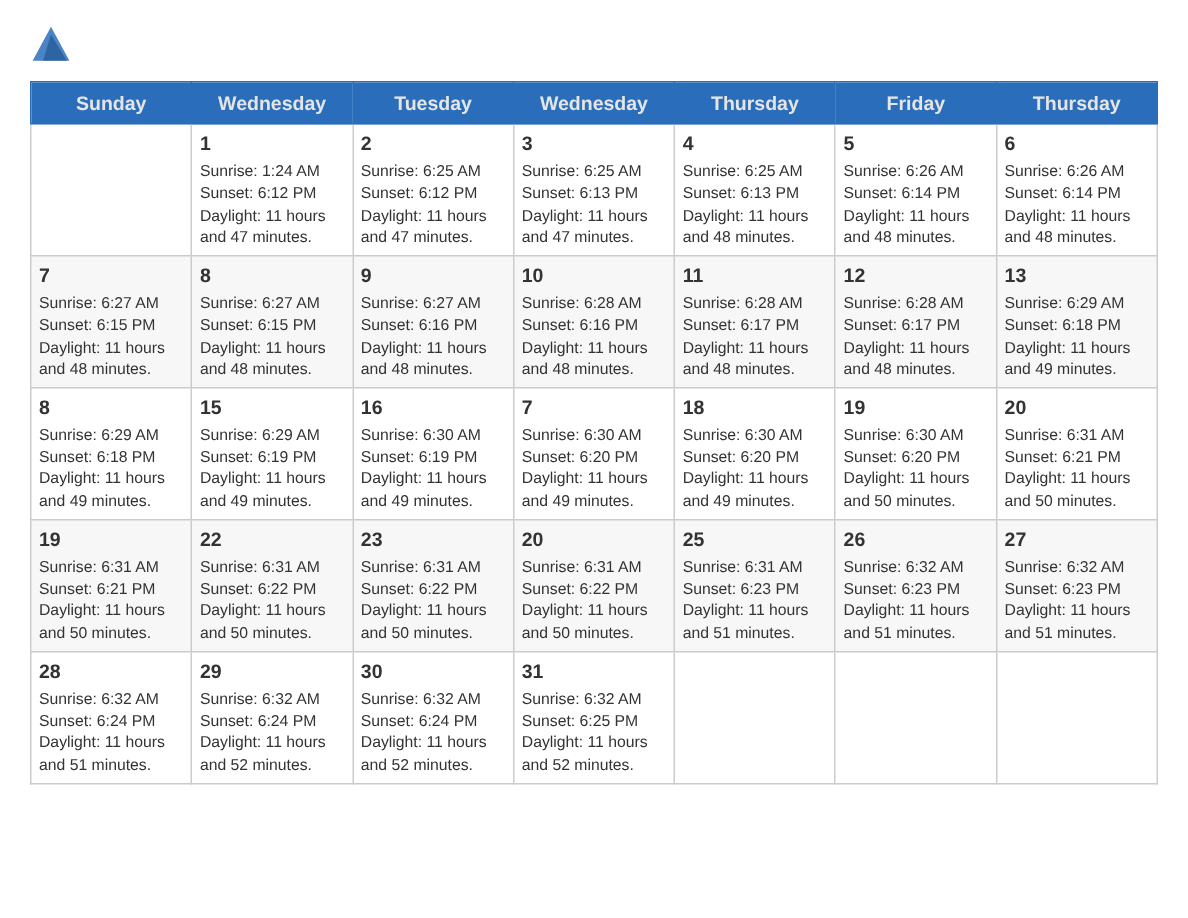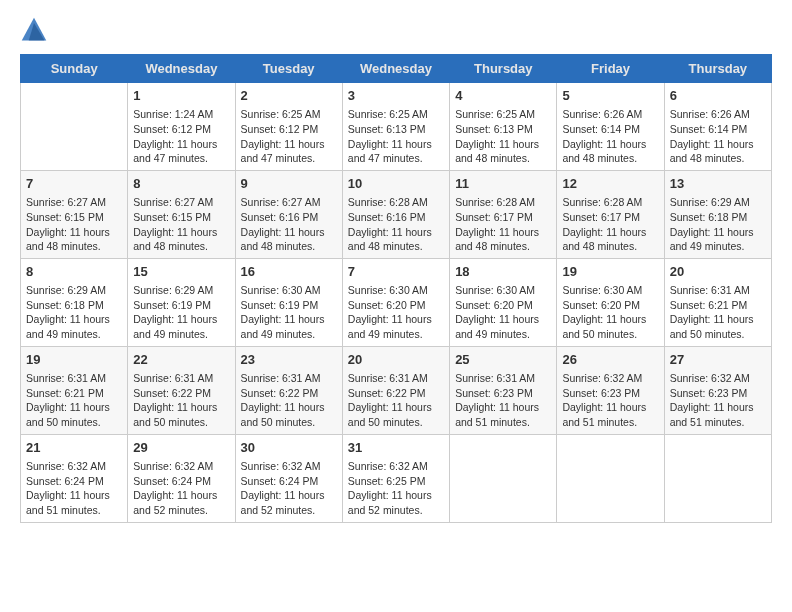--- a/index.html
+++ b/index.html
@@ -162,21 +162,21 @@
         <tr class="row-alt">
           <td><span class="day-number">19</span><span>Sunrise: 6:31 AM</span><br><span>Sunset: 6:21 PM</span><br><span>Daylight: 11 hours and 50 minutes.</span></td>
           <td><span class="day-number">22</span><span>Sunrise: 6:31 AM</span><br><span>Sunset: 6:22 PM</span><br><span>Daylight: 11 hours and 50 minutes.</span></td>
           <td><span class="day-number">23</span><span>Sunrise: 6:31 AM</span><br><span>Sunset: 6:22 PM</span><br><span>Daylight: 11 hours and 50 minutes.</span></td>
           <td><span class="day-number">20</span><span>Sunrise: 6:31 AM</span><br><span>Sunset: 6:22 PM</span><br><span>Daylight: 11 hours and 50 minutes.</span></td>
           <td><span class="day-number">25</span><span>Sunrise: 6:31 AM</span><br><span>Sunset: 6:23 PM</span><br><span>Daylight: 11 hours and 51 minutes.</span></td>
           <td><span class="day-number">26</span><span>Sunrise: 6:32 AM</span><br><span>Sunset: 6:23 PM</span><br><span>Daylight: 11 hours and 51 minutes.</span></td>
           <td><span class="day-number">27</span><span>Sunrise: 6:32 AM</span><br><span>Sunset: 6:23 PM</span><br><span>Daylight: 11 hours and 51 minutes.</span></td>
         </tr>
         <tr class="row-white">
-          <td><span class="day-number">21</span><span>Sunrise: 6:32 AM</span><br><span>Sunset: 6:24 PM</span><br><span>Daylight: 11 hours and 51 minutes.</span></td>
+          <td><span class="day-number">28</span><span>Sunrise: 6:32 AM</span><br><span>Sunset: 6:24 PM</span><br><span>Daylight: 11 hours and 51 minutes.</span></td>
           <td><span class="day-number">29</span><span>Sunrise: 6:32 AM</span><br><span>Sunset: 6:24 PM</span><br><span>Daylight: 11 hours and 52 minutes.</span></td>
           <td><span class="day-number">30</span><span>Sunrise: 6:32 AM</span><br><span>Sunset: 6:24 PM</span><br><span>Daylight: 11 hours and 52 minutes.</span></td>
           <td><span class="day-number">31</span><span>Sunrise: 6:32 AM</span><br><span>Sunset: 6:25 PM</span><br><span>Daylight: 11 hours and 52 minutes.</span></td>
           <td class="empty"></td>
           <td class="empty"></td>
           <td class="empty"></td>
         </tr>
       </tbody>
   </table>
 </div>

